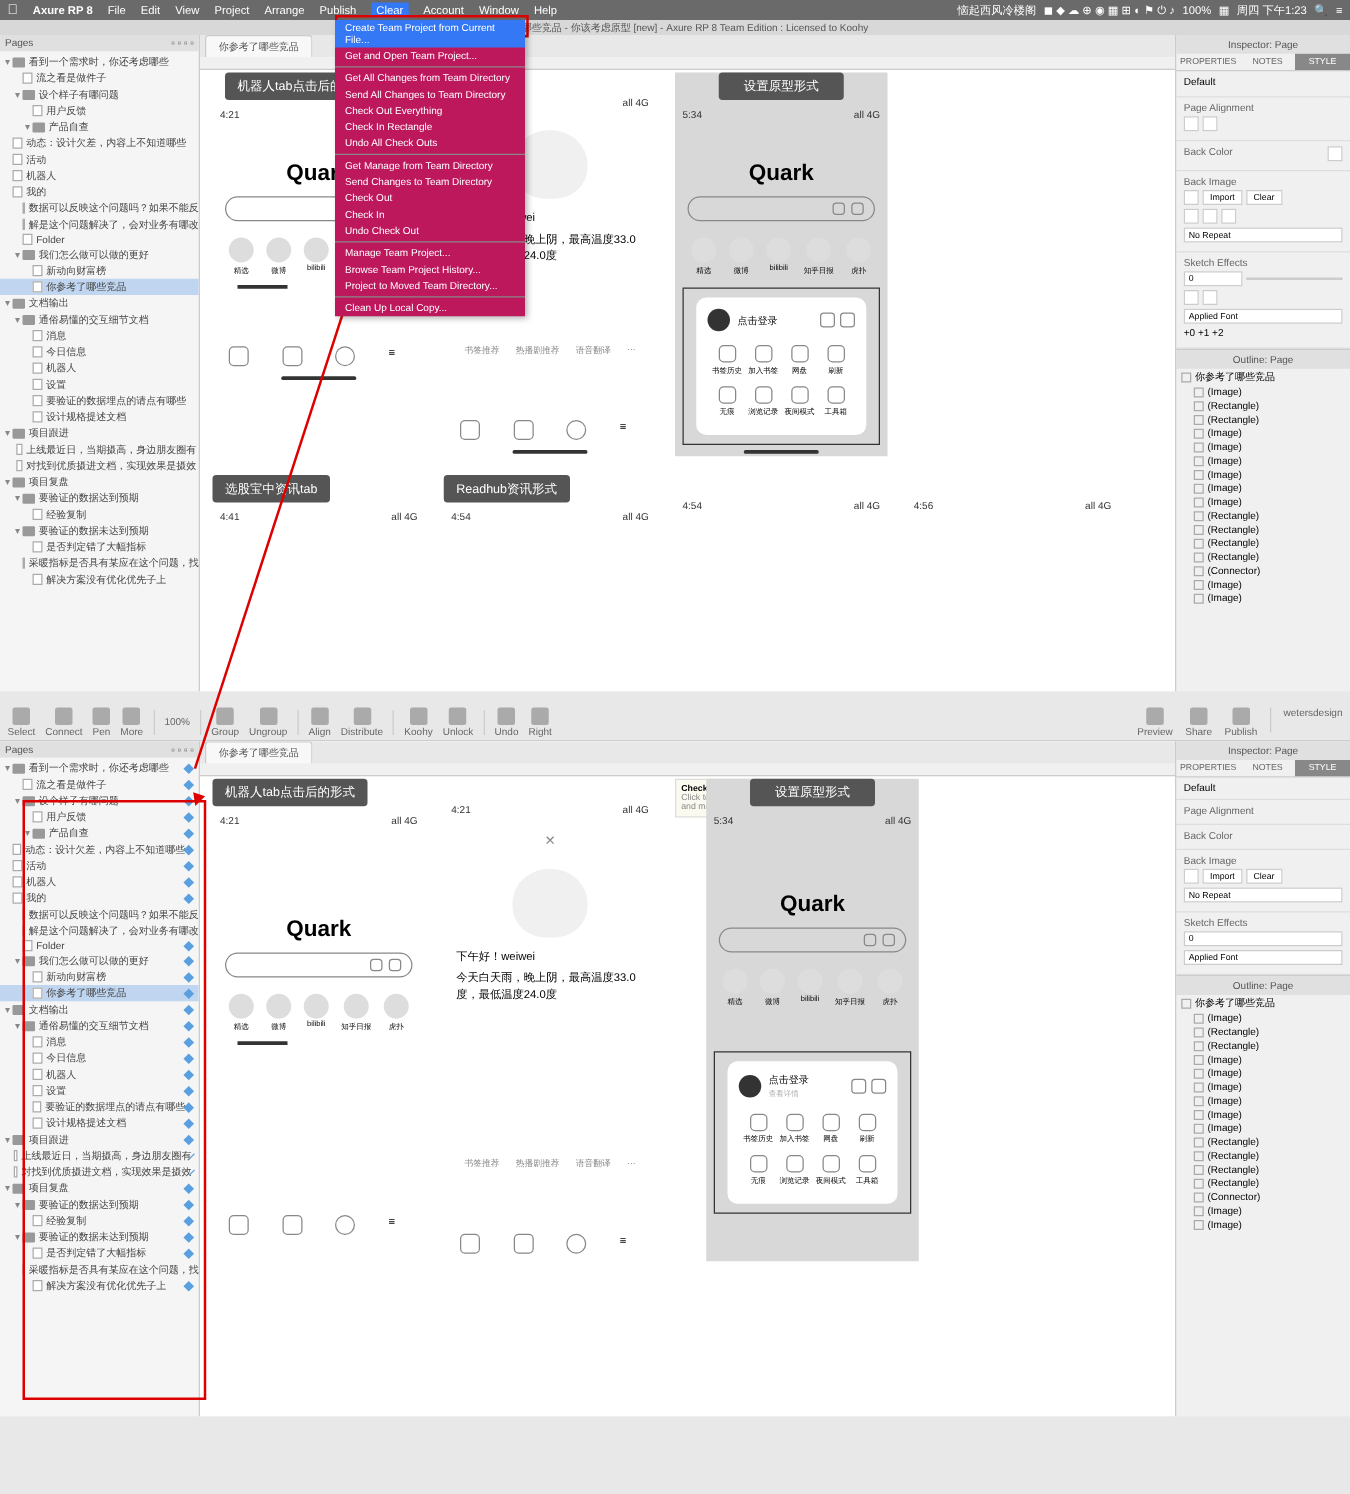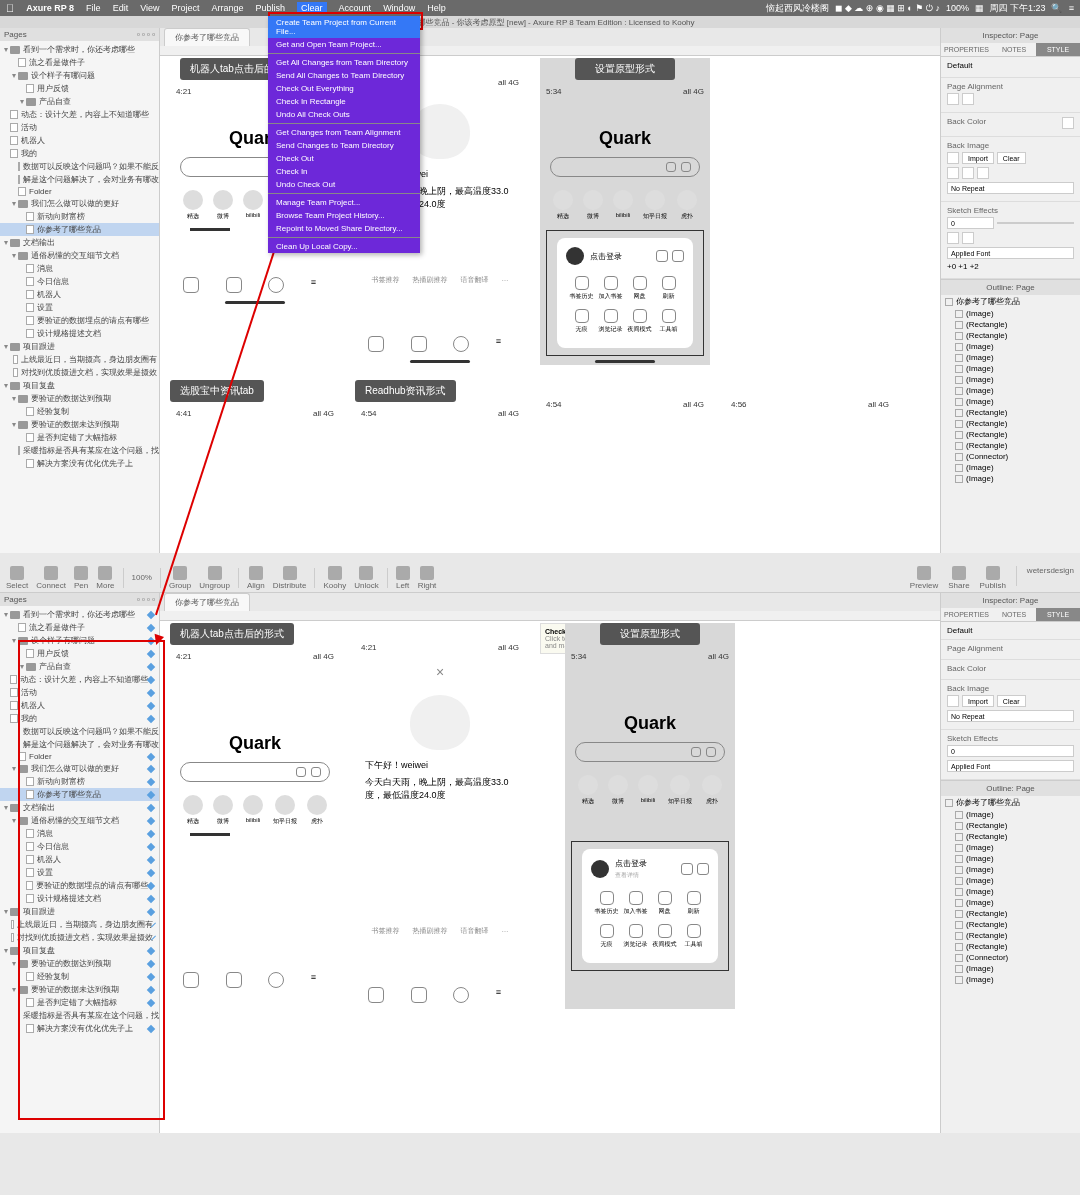--- a/index.html
+++ b/index.html
@@ -4,21 +4,21 @@
 <style>
 *{margin:0;padding:0;box-sizing:border-box;font-family:-apple-system,Arial,sans-serif}
 body{background:#e8e8e8;width:1080px;font-size:9px}
 .shot{background:#f0f0f0;margin-bottom:10px;position:relative}
 .menubar{background:#6a6a6a;color:#fff;height:16px;display:flex;align-items:center;padding:0 6px;gap:12px;font-size:9px}
 .menubar .right{margin-left:auto;display:flex;gap:6px;align-items:center}
 .menubar .apple{font-size:11px}
 .menubar .app{font-weight:bold}
 .menubar .hl{background:#3478f6;padding:1px 4px}
 .titlebar{background:#d8d8d8;height:12px;font-size:8px;display:flex;align-items:center;justify-content:center;color:#555}
-.dropdown{position:absolute;left:268px;top:16px;width:152px;background:#6d28d9;color:#fff;font-size:8px;z-index:10;box-shadow:2px 2px 5px rgba(0,0,0,.3)}
+.dropdown{position:absolute;left:268px;top:16px;width:152px;background:#be185d;color:#fff;font-size:8px;z-index:10;box-shadow:2px 2px 5px rgba(0,0,0,.3)}
 .dropdown .di{padding:2px 8px}
 .dropdown .di.sel{background:#3478f6}
 .dropdown .sep{height:1px;background:#888;margin:2px 0}
 .toolbar{background:#e8e8e8;height:30px;display:flex;align-items:center;padding:0 6px;gap:8px;border-bottom:1px solid #ccc;font-size:8px;color:#666}
 .toolbar .tb{display:flex;flex-direction:column;align-items:center;gap:1px}
 .toolbar .tb .ico{width:14px;height:14px;background:#aaa;border-radius:2px}
 .toolbar .sep{width:1px;height:20px;background:#ccc}
 .toolbar .right{margin-left:auto;display:flex;gap:10px}
 .body{display:flex;height:525px}
 .body2{display:flex;height:540px}
@@ -122,29 +122,29 @@
 <div class="dropdown">
 <div class="di sel">Create Team Project from Current File...</div>
 <div class="di">Get and Open Team Project...</div>
 <div class="sep"></div>
 <div class="di">Get All Changes from Team Directory</div>
 <div class="di">Send All Changes to Team Directory</div>
 <div class="di">Check Out Everything</div>
 <div class="di">Check In Rectangle</div>
 <div class="di">Undo All Check Outs</div>
 <div class="sep"></div>
-<div class="di">Get Changes from Team Alignment</div>
+<div class="di">Get Manage from Team Directory</div>
 <div class="di">Send Changes to Team Directory</div>
 <div class="di">Check Out</div>
 <div class="di">Check In</div>
 <div class="di">Undo Check Out</div>
 <div class="sep"></div>
 <div class="di">Manage Team Project...</div>
 <div class="di">Browse Team Project History...</div>
-<div class="di">Repoint to Moved Share Directory...</div>
+<div class="di">Project to Moved Team Directory...</div>
 <div class="sep"></div>
 <div class="di">Clean Up Local Copy...</div>
 </div>
 
 <div class="titlebar">你参考了哪些竞品 - 你该考虑原型 [new] - Axure RP 8 Team Edition : Licensed to Koohy</div>
 
 <div class="body">
 <div class="sidebar">
 <div class="hdr">
           <span>Pages</span>
@@ -681,21 +681,21 @@
         <span class="ico"></span>
         <span>Koohy</span>
       </div>
 <div class="tb">
         <span class="ico"></span>
         <span>Unlock</span>
       </div>
 <div class="sep"></div>
 <div class="tb">
         <span class="ico"></span>
-        <span>Left</span>
+        <span>Undo</span>
       </div>
 <div class="tb">
         <span class="ico"></span>
         <span>Right</span>
       </div>
 <div class="right">
 <div class="tb">
           <span class="ico"></span>
           <span>Preview</span>
         </div>

